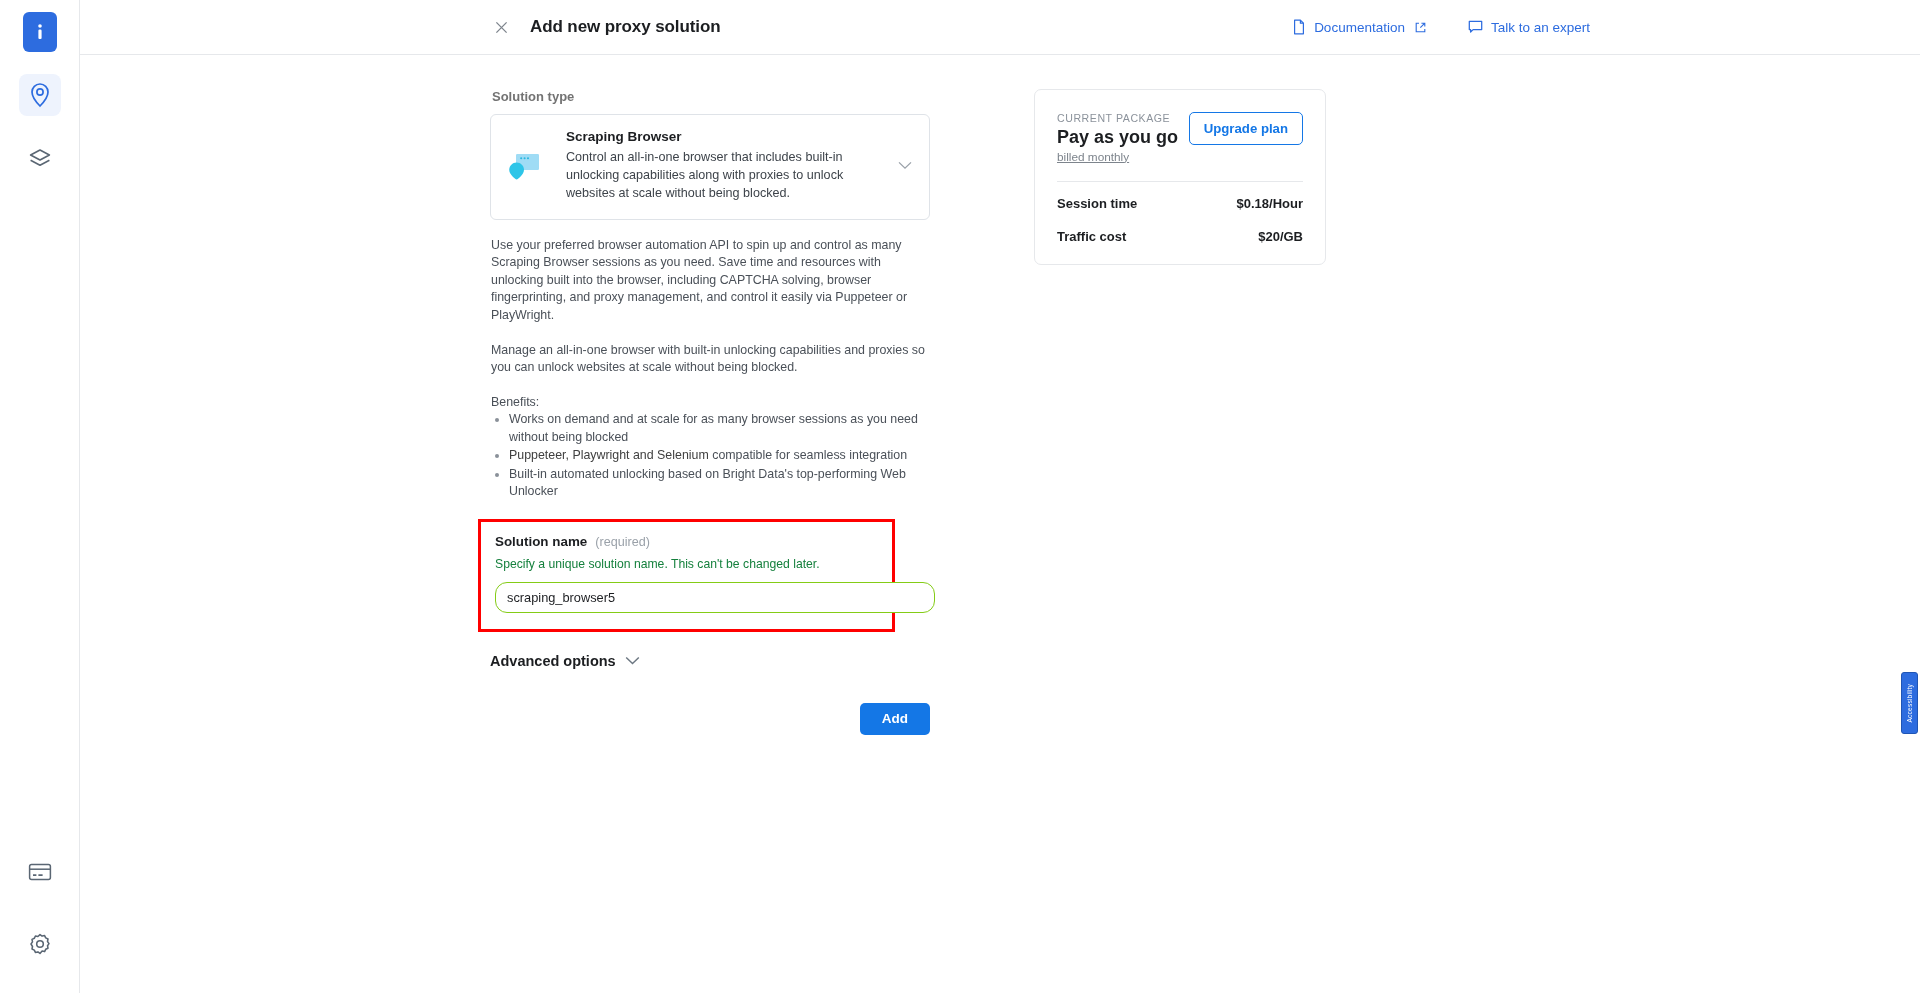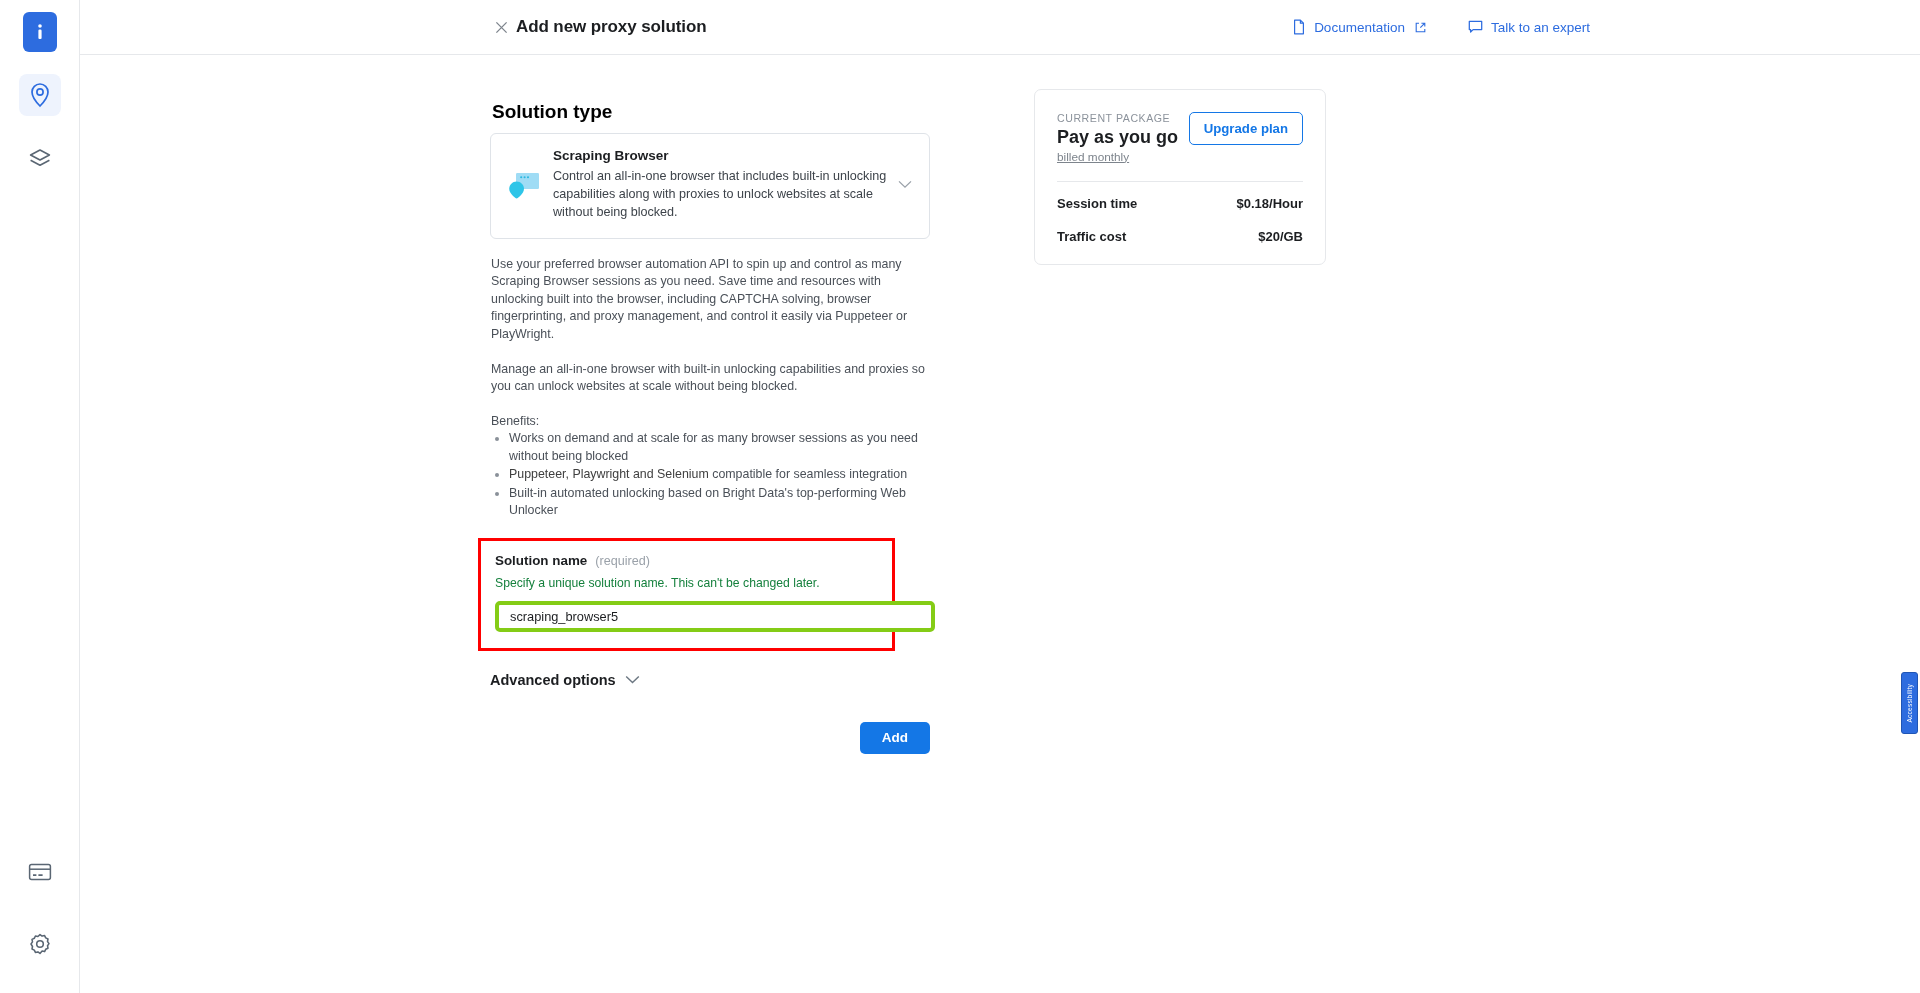--- a/index.html
+++ b/index.html
@@ -64,21 +64,21 @@
     flex: 0 0 55px;
     border-bottom: 1px solid #e6e8eb;
     display: flex;
     align-items: center;
     position: relative;
     background: #fff;
   }
   .topbar-left {
     display: flex;
     align-items: center;
-    gap: 4px;
+    gap: 18px;
     margin-left: 410px;
   }
   .close-btn {
     width: 22px; height: 22px;
     display: flex; align-items: center; justify-content: center;
     cursor: pointer;
     color: #7d848c;
   }
   .page-title {
     font-size: 17px;
@@ -112,34 +112,34 @@
     justify-content: flex-start;
     padding-top: 34px;
     gap: 104px;
     padding-left: 410px;
     overflow: hidden;
   }
   .form-col { width: 440px; flex: 0 0 440px; }
   .side-col { width: 292px; flex: 0 0 292px; }
 
   .section-label {
-    font-size: 19px;
-    font-weight: bold;
-    color: #000000;
-    margin: 12px 0 10px 2px;
+    font-size: 13px;
+    font-weight: bold;
+    color: #737373;
+    margin: 0 0 10px 2px;
   }
 
   
   .type-card {
     border: 1px solid #dfe3e8;
     border-radius: 6px;
     padding: 14px 16px 16px 16px;
     display: flex;
     align-items: center;
-    gap: 10px;
+    gap: 23px;
     background: #fff;
     cursor: pointer;
     position: relative;
   }
   .type-icon {
     width: 36px; height: 36px;
     flex: 0 0 36px;
     display: flex; align-items: center; justify-content: center;
   }
   .type-text { flex: 1 1 auto; min-width: 0; }
@@ -206,22 +206,22 @@
     color: #9aa1a9;
   }
   .name-help {
     font-size: 12.2px;
     color: #15803d;
     margin-bottom: 11px;
   }
   .name-input {
     width: 440px;
     height: 31px;
-    border: 4px solid #84cc16;
-    border-radius: 5px;
+    border: 1px solid #84cc16;
+    border-radius: 12px;
     padding: 0 11px;
     font-size: 12.8px;
     color: #1c1e21;
     font-family: "Liberation Sans", sans-serif;
     background: #fff;
     outline: none;
   }
 
   
   .adv-row {

